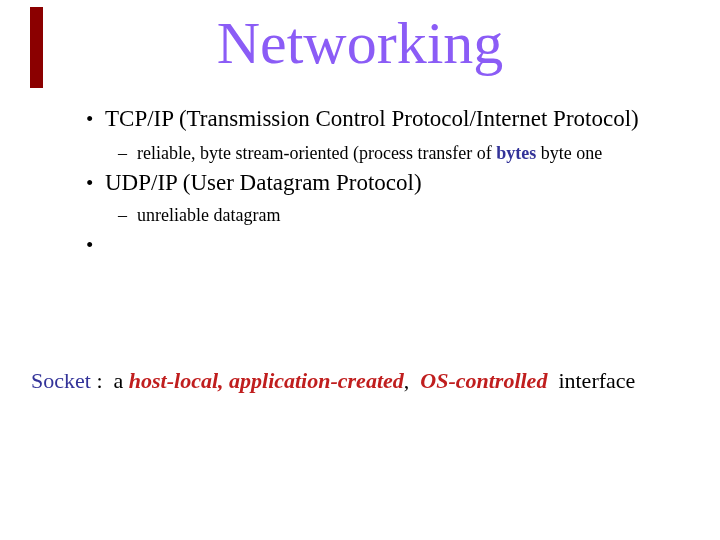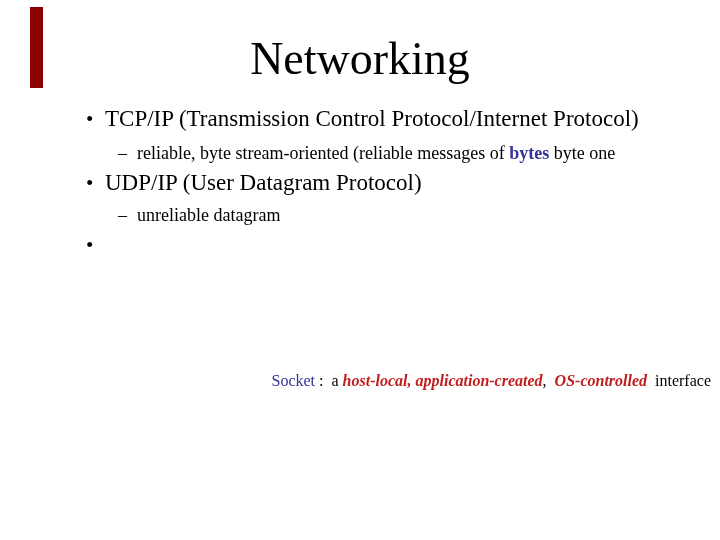--- a/index.html
+++ b/index.html
@@ -17,27 +17,27 @@
     overflow:hidden;
   }
   .corner-bar{
     position:absolute;
     left:30px;top:7px;
     width:13px;height:81px;
     background:#8b0000;
   }
   .slide-title{
     position:absolute;
-    top:30px;left:0;
+    top:14px;left:0;
     width:720px;
     text-align:center;
-    font-size:46px;
+    font-size:60px;
     line-height:58px;
     font-weight:normal;
-    color:#000000;
+    color:#8b5cf6;
     white-space:nowrap;
   }
   .bullet-list{
     position:absolute;
     top:104px;left:86px;
     width:620px;
   }
   .item{position:relative;}
   .item .line{white-space:nowrap;}
   .item.lvl1{
@@ -57,22 +57,22 @@
   .item.lvl1 .marker{left:0;font-size:21px;}
   .item.lvl2 .marker{left:32px;}
   .bullet-list .item:nth-child(2){margin-top:6px;}
   .bullet-list .item:nth-child(3){margin-top:2px;}
   .bullet-list .item:nth-child(4){margin-top:4px;}
   .bullet-list .item:nth-child(5){margin-top:2px;}
   .socket-note{
     position:absolute;
     top:366px;left:31px;
     width:680px;
-    text-align:right;
-    font-size:16px;
+    text-align:left;
+    font-size:22px;
     line-height:29px;
   }
   .socket-note .line{white-space:nowrap;}
   .navy{color:var(--navy);}
   .navy-bold{color:var(--navy);font-weight:bold;}
   .red-italic{color:var(--red);font-style:italic;font-weight:bold;}
   .red{color:var(--red-bright);}
 </style>
 </head>
 <body>
@@ -81,21 +81,21 @@
 
 <h1 class="slide-title">Networking</h1>
 
 <div class="bullet-list">
     <div class="item lvl1">
       <span class="marker">•</span>
       <div class="line"><span>TCP/IP (Transmission Control Protocol/Internet Protocol)</span></div>
     </div>
     <div class="item lvl2">
       <span class="marker">–</span>
-      <div class="line"><span>reliable, byte stream-oriented (reliable messages of </span><span class="navy-bold">bytes</span><span> byte one</span></div>
+      <div class="line"><span>reliable, byte stream-oriented (process transfer of </span><span class="navy-bold">bytes</span><span> byte one</span></div>
     </div>
     <div class="item lvl1">
       <span class="marker">•</span>
       <div class="line"><span>UDP/IP (User Datagram Protocol)</span></div>
     </div>
     <div class="item lvl2">
       <span class="marker">–</span>
       <div class="line"><span>unreliable datagram</span></div>
     </div>
     <div class="item lvl1">

